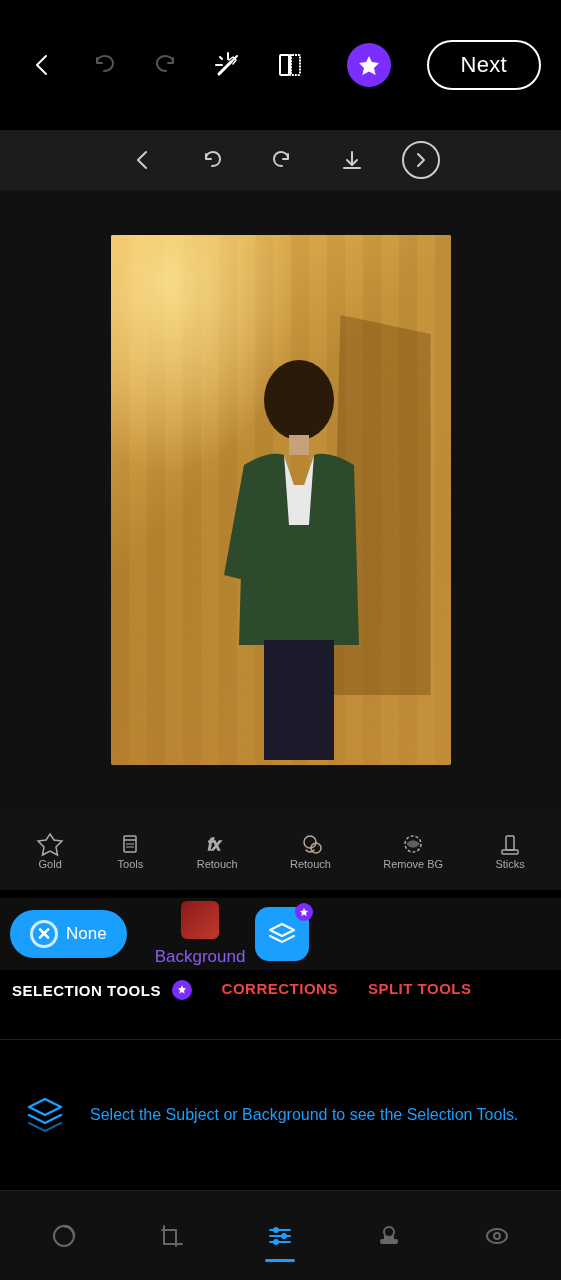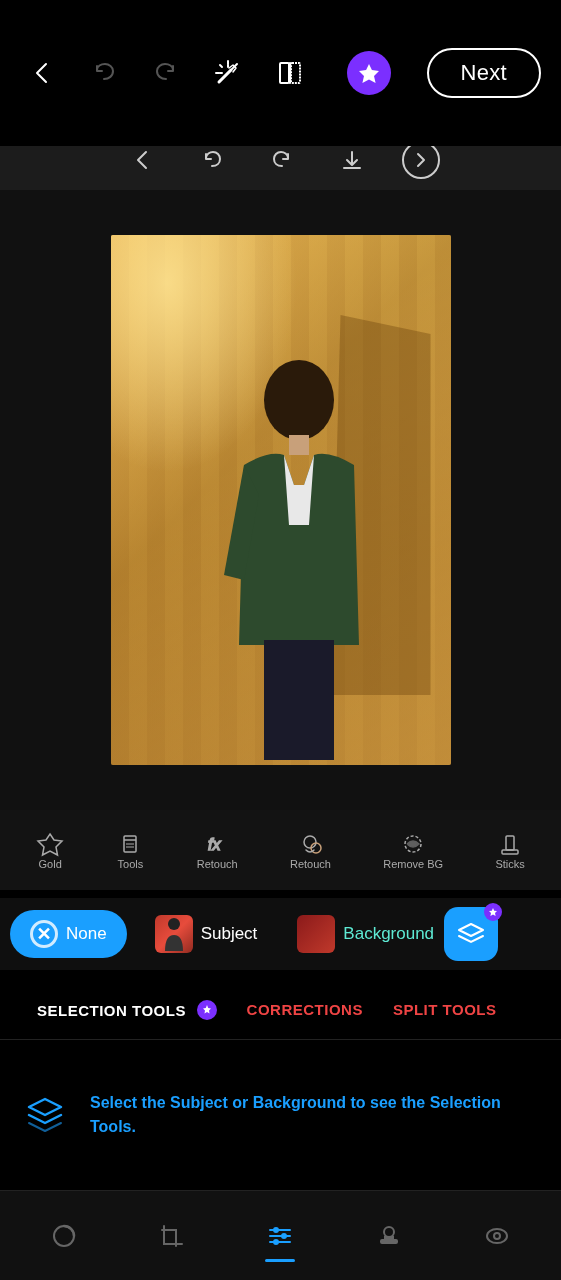--- a/index.html
+++ b/index.html
@@ -11,21 +11,21 @@
       overflow: hidden;
       position: relative;
     }
 
     
     .top-toolbar {
       position: absolute;
       top: 0;
       left: 0;
       right: 0;
-      height: 146px;
+      height: 130px;
       background: #000;
       display: flex;
       align-items: center;
       justify-content: space-between;
       padding: 0 20px;
       z-index: 10;
     }
     .toolbar-left {
       display: flex;
       align-items: center;
@@ -264,22 +264,23 @@
       width: 38px;
       height: 38px;
       border-radius: 6px;
       overflow: hidden;
       background: linear-gradient(135deg, #c0392b 0%, #e74c3c 50%, #922b21 100%);
       display: flex;
       align-items: center;
       justify-content: center;
     }
     .pill-bg {
-      color: #5eead4;
+      color: #8b5cf6;
       background: transparent;
+      flex-direction: column;
     }
     .pill-bg-thumb {
       width: 38px;
       height: 38px;
       border-radius: 6px;
       background: linear-gradient(135deg, #8b1a1a 0%, #c0392b 100%);
     }
     .layers-btn {
       position: absolute;
       right: 10px;
@@ -307,22 +308,21 @@
 
     
     .tabs-row {
       position: absolute;
       bottom: 240px;
       left: 0;
       right: 0;
       height: 60px;
       background: #000;
       display: flex;
-      align-items: center;
-      padding: 0 37px;
+      padding: 0 12px;
       gap: 30px;
       z-index: 8;
       border-bottom: 1px solid #222;
     }
     .tab-label {
       font-size: 15px;
       font-weight: 700;
       letter-spacing: 0.5px;
       cursor: pointer;
     }
@@ -366,21 +366,20 @@
       height: 50px;
       flex-shrink: 0;
       display: flex;
       align-items: center;
       justify-content: center;
     }
     .info-text {
       color: #1a9fff;
       font-size: 16px;
       line-height: 1.5;
-      font-weight: bold;
     }
 
     
     .bottom-nav {
       position: absolute;
       bottom: 0;
       left: 0;
       right: 0;
       height: 90px;
       background: #111;
@@ -581,30 +580,20 @@
     </svg>
     <span>Sticks</span>
   </div>
 </div>
 
 <div class="selection-bar">
   <div class="pill pill-none">
     <div class="no-icon">✕</div>
     <span>None</span>
   </div>
-  <div class="pill pill-subject">
-    <div class="pill-subject-thumb">
-
-      <svg width="28" height="34" viewBox="0 0 28 34">
-        <ellipse cx="14" cy="7" rx="6" ry="6" fill="#222"></ellipse>
-        <path d="M5 34 Q5 18 14 18 Q23 18 23 34" fill="#333"></path>
-      </svg>
-    </div>
-    <span>Subject</span>
-  </div>
   <div class="pill pill-bg">
     <div class="pill-bg-thumb"></div>
     <span>Background</span>
   </div>
   <div class="layers-btn" style="position:relative;">
     <svg width="28" height="28" viewBox="0 0 28 28" fill="none">
       <path d="M14 4 L26 10 L14 16 L2 10 Z" stroke="#fff" stroke-width="2" stroke-linejoin="round"></path>
       <path d="M2 16 L14 22 L26 16" stroke="#fff" stroke-width="2" stroke-linecap="round"></path>
     </svg>
     <div class="layers-star">

